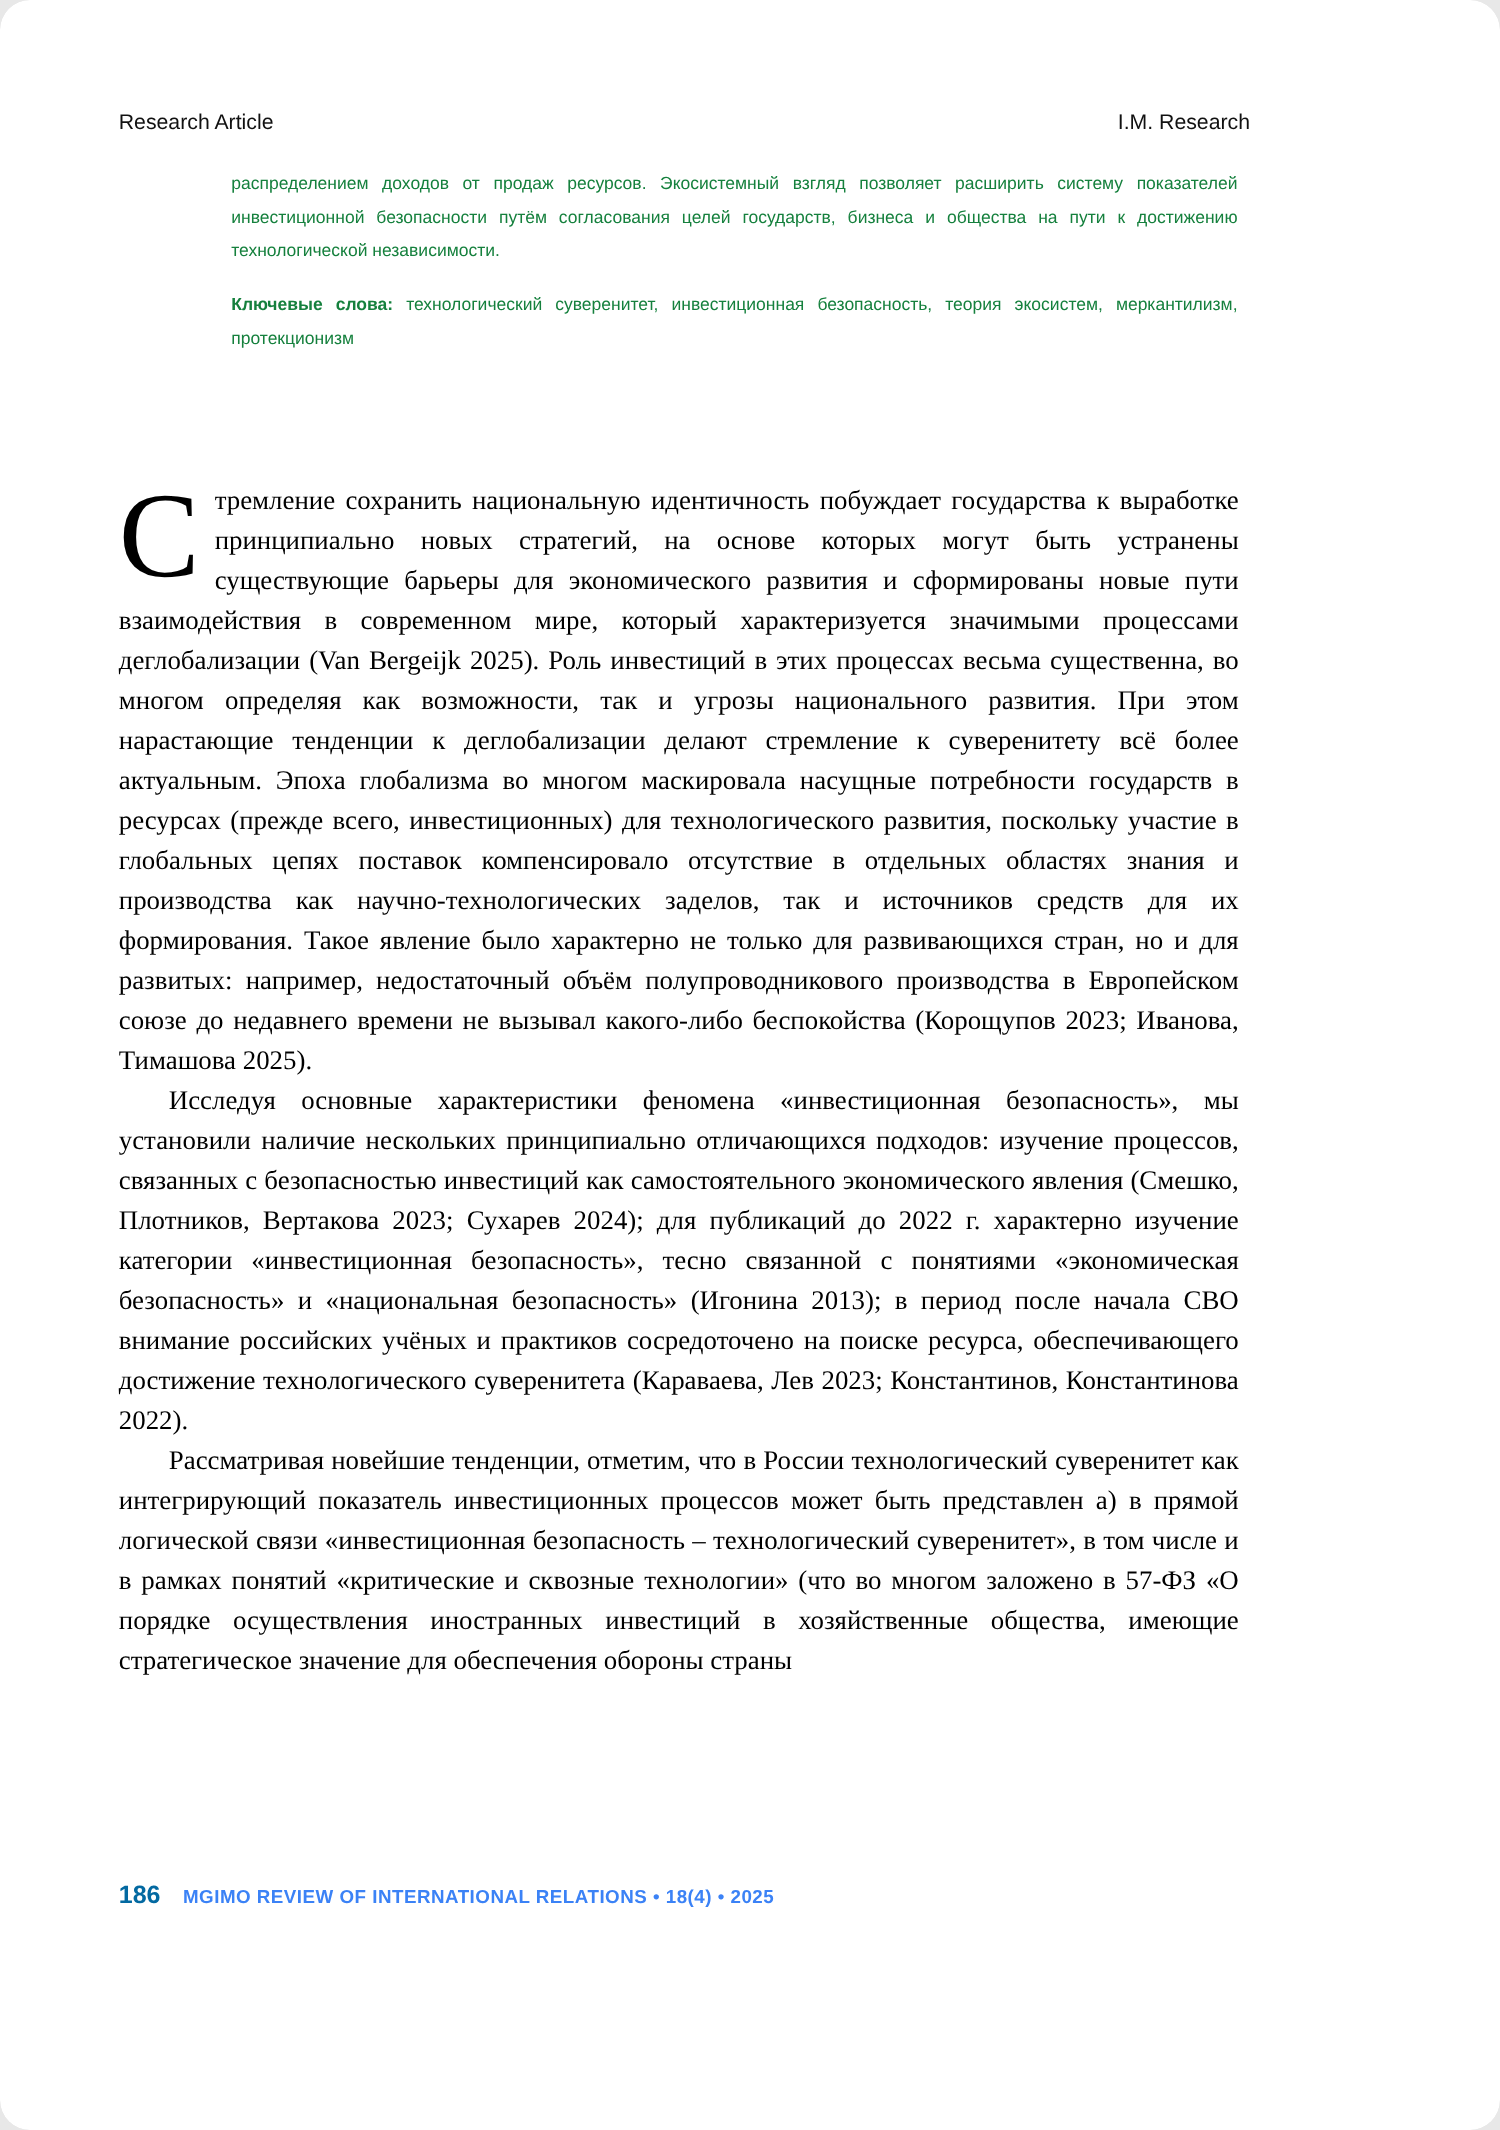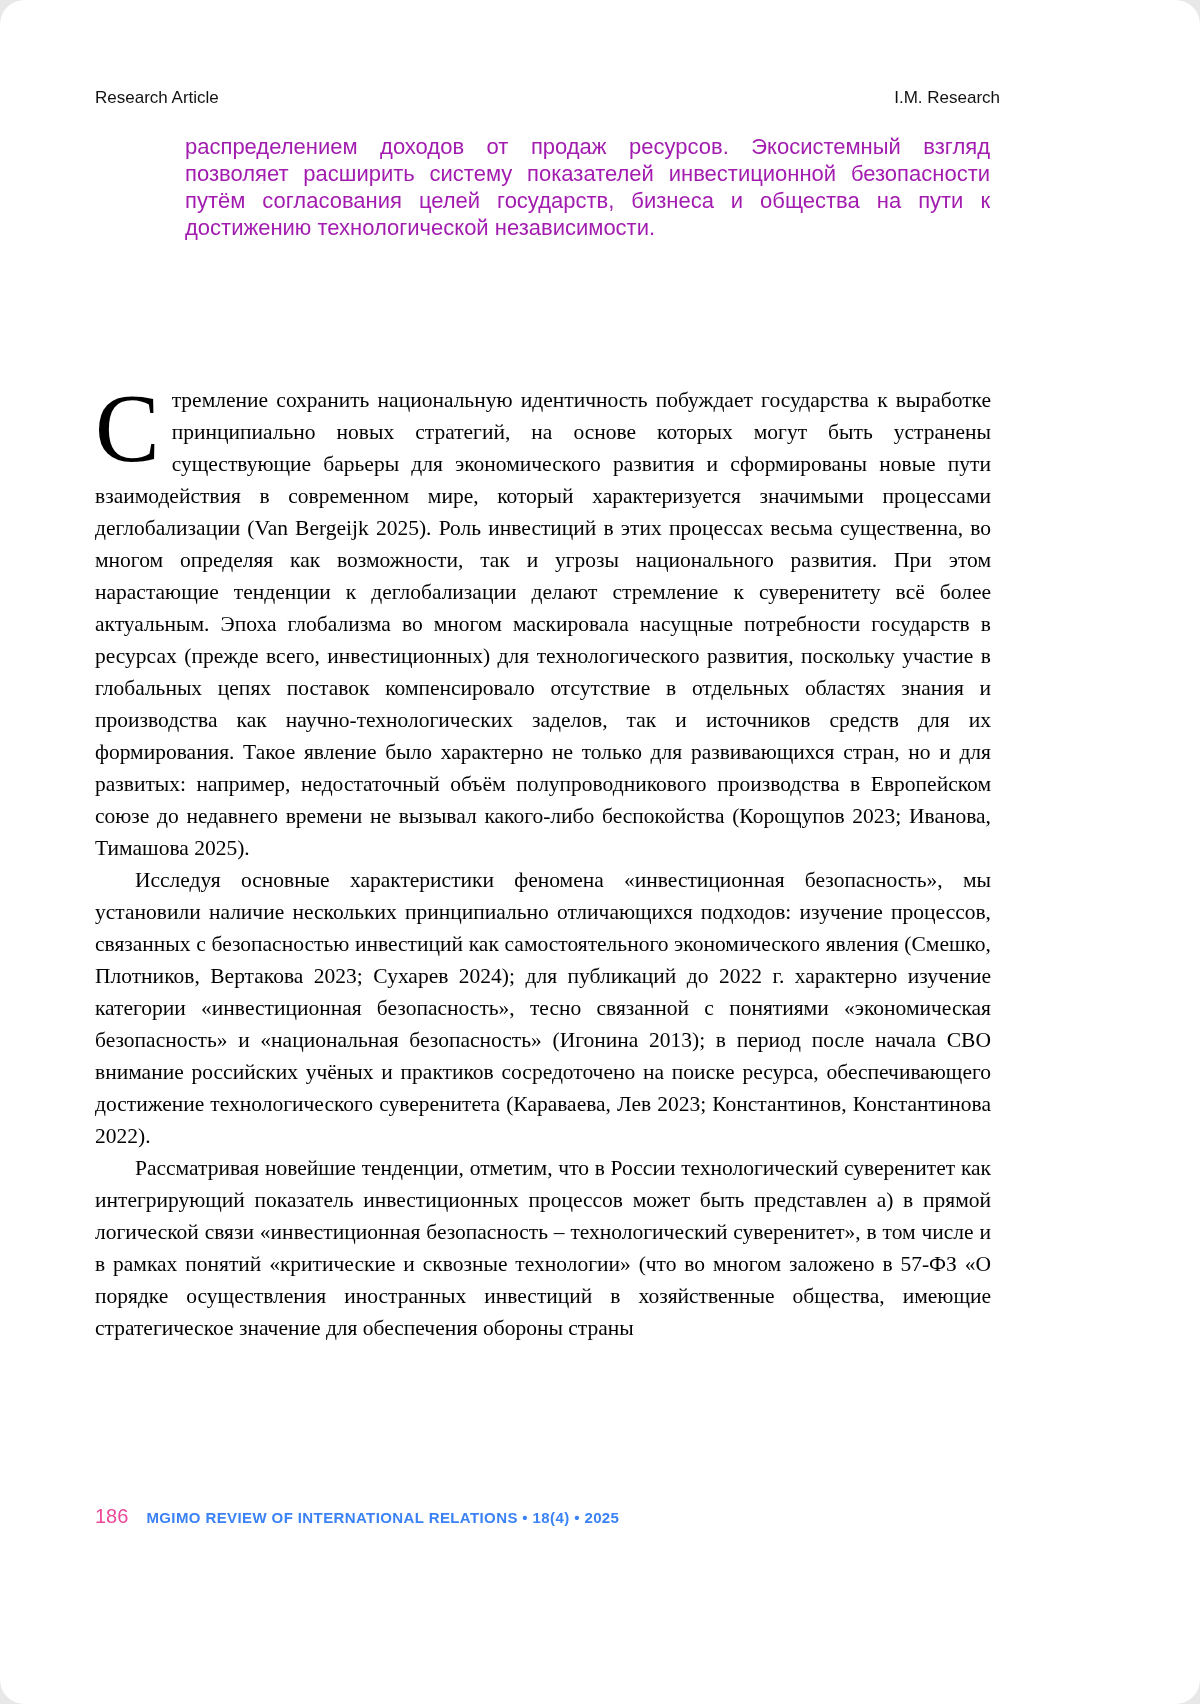--- a/index.html
+++ b/index.html
@@ -25,23 +25,23 @@
     font-size: 17px;
     color: #111;
   }
   
   .abstract-block {
     position: absolute;
     left: 185px;
     top: 133px;
     width: 805px;
     font-family: "Liberation Sans", sans-serif;
-    font-size: 22px;
+    font-size: 14px;
     line-height: 27px;
-    color: #a21caf;
+    color: #15803d;
     text-align: justify;
   }
   .keywords {
     margin-top: 16px;
     text-align: justify;
   }
   .keywords b { font-weight: 700; }
   
   .body-block {
     position: absolute;
@@ -70,22 +70,22 @@
     left: 95px;
     top: 1505px;
     width: 905px;
     display: flex;
     align-items: baseline;
     gap: 18px;
     font-family: "Liberation Sans", sans-serif;
   }
   .page-number {
     font-size: 20px;
-    font-weight: 400;
-    color: #ec4899;
+    font-weight: 700;
+    color: #0369a1;
   }
   .journal-line {
     font-size: 15px;
     font-weight: 700;
     letter-spacing: 0.4px;
     color: #3b82f6;
     text-transform: uppercase;
   }
 </style>
 </head>
@@ -93,20 +93,24 @@
 
 <div class="page">
 
   <div class="running-header">
     <span>Research Article</span>
     <span>I.M. Research</span>
   </div>
 
   <div class="abstract-block">
     <p>распределением доходов от продаж ресурсов. Экосистемный взгляд позволяет расширить систему показателей инвестиционной безопасности путём согласования целей государств, бизнеса и общества на пути к достижению технологической независимости.</p>
+    <p class="keywords">
+      <b>Ключевые слова:</b>
+      <span>технологический суверенитет, инвестиционная безопасность, теория экосистем, меркантилизм, протекционизм</span>
+    </p>
   </div>
 
   <div class="body-block">
     <p class="body-para first">
       <span class="dropcap">С</span><span>тремление сохранить национальную идентичность побуждает государства к выработке принципиально новых стратегий, на основе которых могут быть устранены существующие барьеры для экономического развития и сформированы новые пути взаимодействия в современном мире, который характеризуется значимыми процессами деглобализации (Van Bergeijk 2025). Роль инвестиций в этих процессах весьма существенна, во многом определяя как возможности, так и угрозы национального развития. При этом нарастающие тенденции к деглобализации делают стремление к суверенитету всё более актуальным. Эпоха глобализма во многом маскировала насущные потребности государств в ресурсах (прежде всего, инвестиционных) для технологического развития, поскольку участие в глобальных цепях поставок компенсировало отсутствие в отдельных областях знания и производства как научно-технологических заделов, так и источников средств для их формирования. Такое явление было характерно не только для развивающихся стран, но и для развитых: например, недостаточный объём полупроводникового производства в Европейском союзе до недавнего времени не вызывал какого-либо беспокойства (Корощупов 2023; Иванова, Тимашова 2025).</span>
     </p>
     <p class="body-para">Исследуя основные характеристики феномена «инвестиционная безопасность», мы установили наличие нескольких принципиально отличающихся подходов: изучение процессов, связанных с безопасностью инвестиций как самостоятельного экономического явления (Смешко, Плотников, Вертакова 2023; Сухарев 2024); для публикаций до 2022 г. характерно изучение категории «инвестиционная безопасность», тесно связанной с понятиями «экономическая безопасность» и «национальная безопасность» (Игонина 2013); в период после начала СВО внимание российских учёных и практиков сосредоточено на поиске ресурса, обеспечивающего достижение технологического суверенитета (Караваева, Лев 2023; Константинов, Константинова 2022).</p>
     <p class="body-para">Рассматривая новейшие тенденции, отметим, что в России технологический суверенитет как интегрирующий показатель инвестиционных процессов может быть представлен а) в прямой логической связи «инвестиционная безопасность – технологический суверенитет», в том числе и в рамках понятий «критические и сквозные технологии» (что во многом заложено в 57-ФЗ «О порядке осуществления иностранных инвестиций в хозяйственные общества, имеющие стратегическое значение для обеспечения обороны страны</p>
   </div>
 

